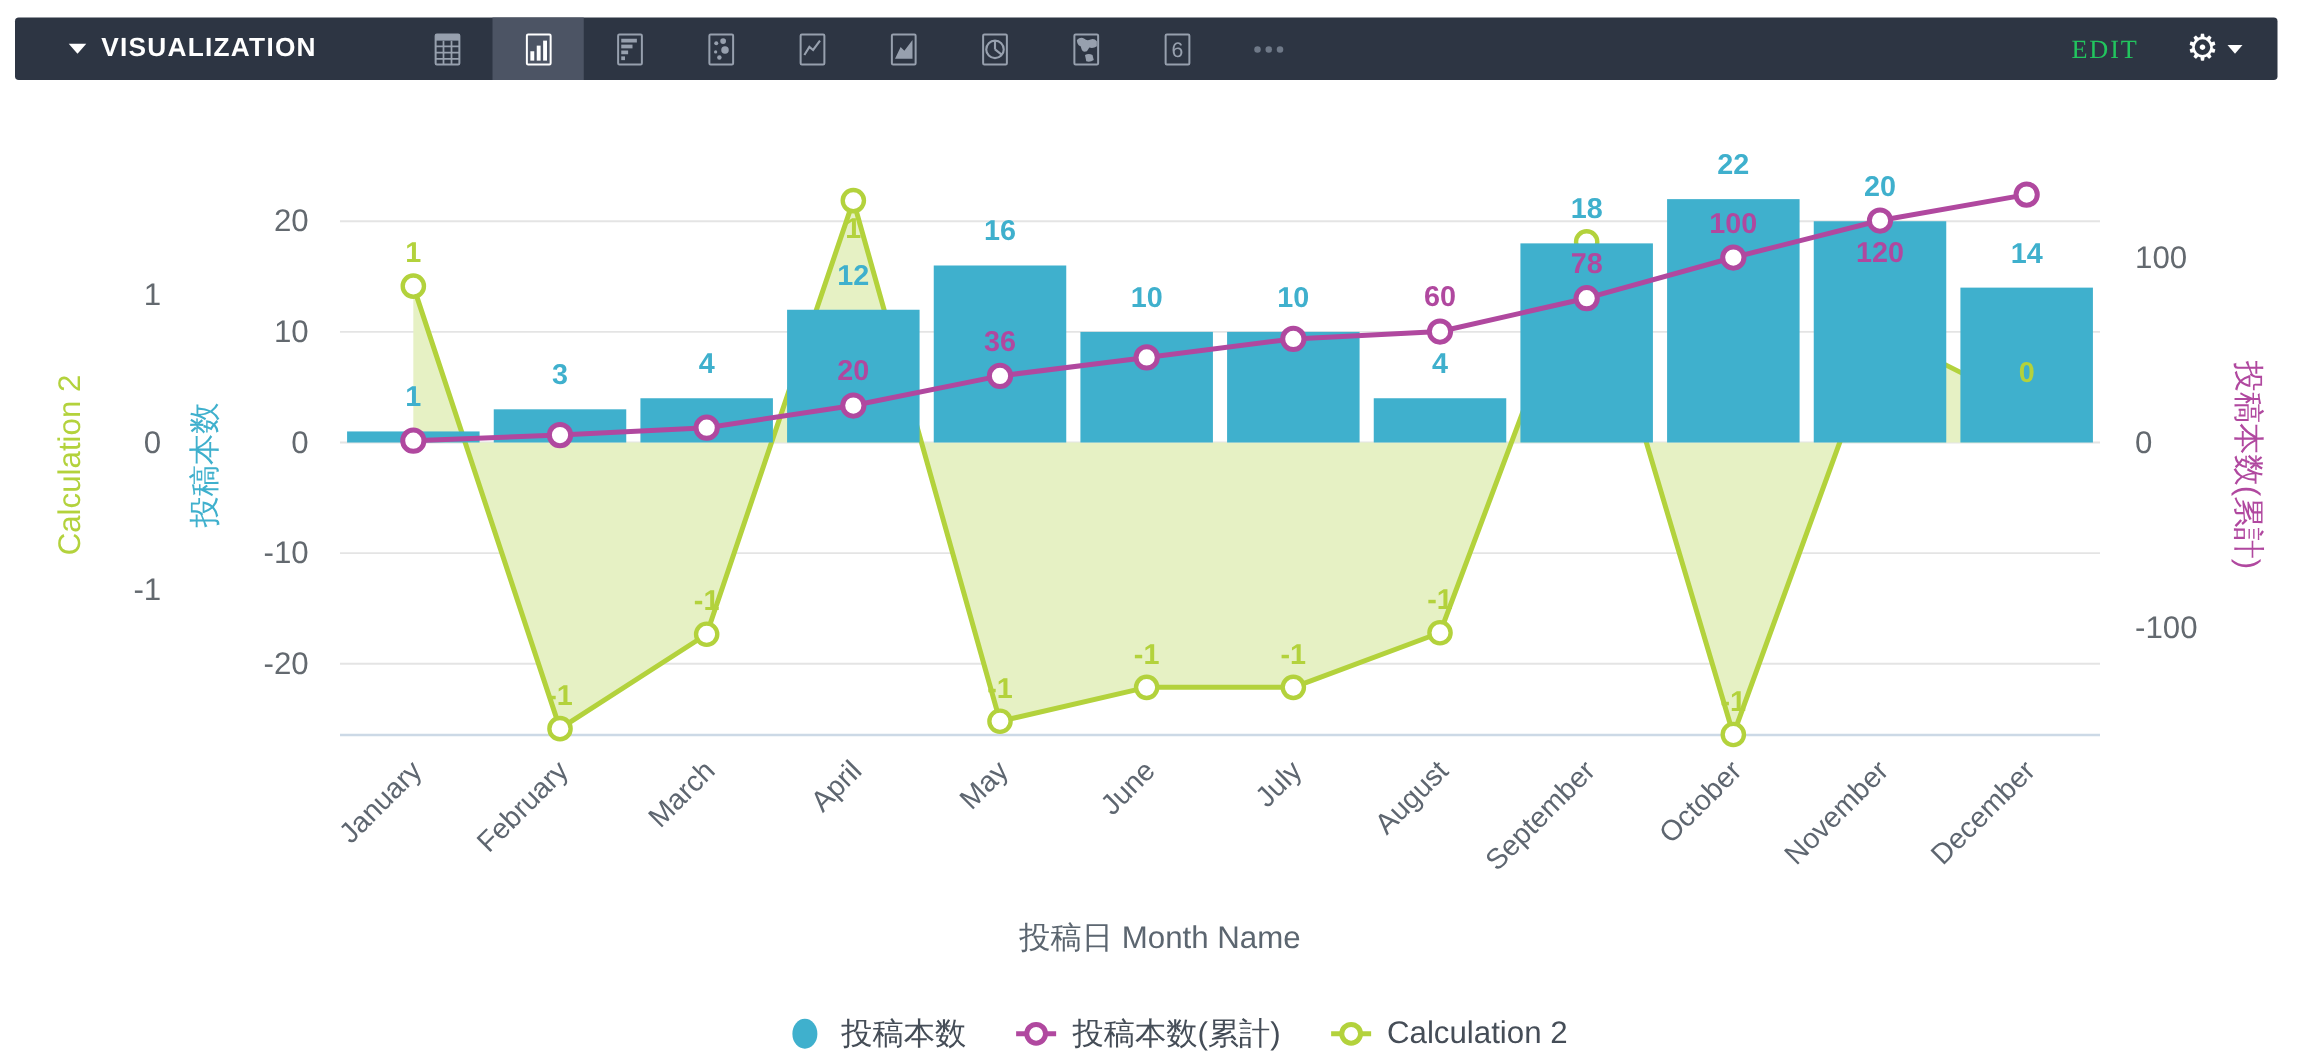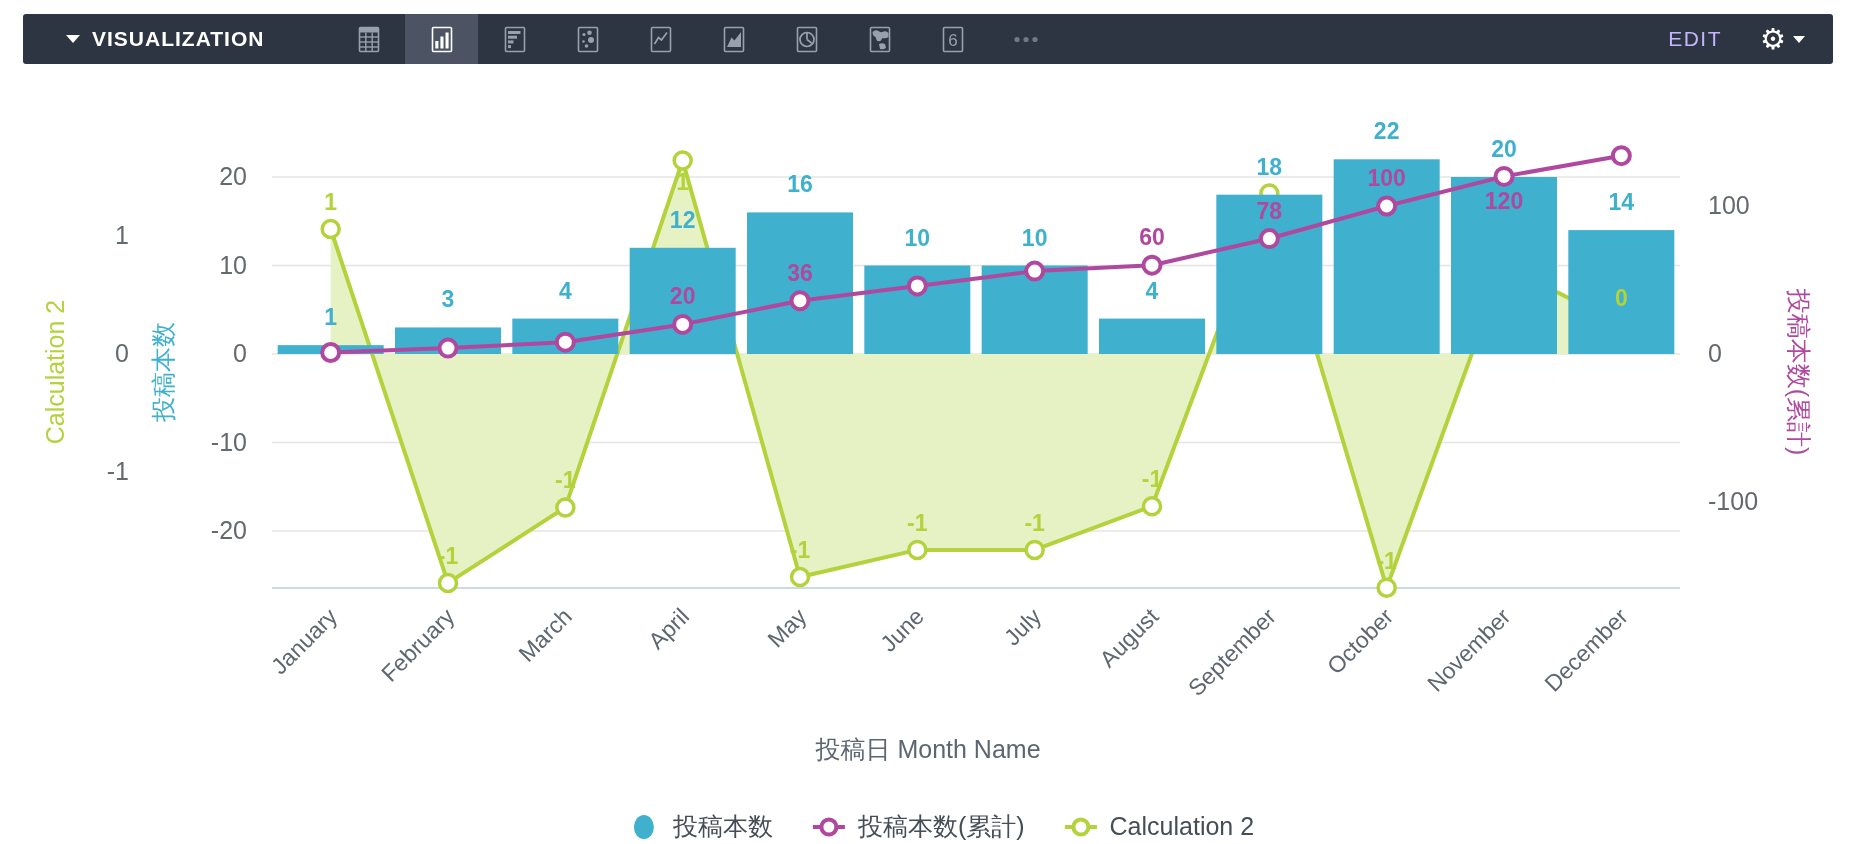--- a/index.html
+++ b/index.html
@@ -1,34 +1,34 @@
 <!DOCTYPE html>
 <html><head>
 <meta charset="utf-8">
 <style>
   html,body{margin:0;padding:0;background:#fff;}
   .stage{position:relative;width:1857px;height:844px;background:#fff;overflow:hidden;
          font-family:"Liberation Sans","DejaVu Sans",sans-serif;}
   
-  .toolbar{position:absolute;left:23px;top:14px;width:1810px;height:50px;background:#2d3543;
+  .toolbar{position:absolute;left:12px;top:14px;width:1810px;height:50px;background:#2d3543;
            border-radius:3px;display:flex;align-items:stretch;justify-content:space-between;}
   .tb-left{display:flex;align-items:stretch;}
   .viz-toggle{display:flex;align-items:center;gap:12px;background:none;border:none;cursor:pointer;
               padding:0 0 0 43px;}
   .caret-down{width:0;height:0;border-left:7px solid transparent;border-right:7px solid transparent;
               border-top:8px solid #fff;display:inline-block;}
   .caret-down.small{border-left-width:6px;border-right-width:6px;border-top-width:7px;}
   .viz-title{color:#fff;font-size:21px;font-weight:bold;letter-spacing:1px;}
   .icon-row{display:flex;align-items:stretch;margin-left:68px;}
   .icon-btn{width:73px;display:flex;align-items:center;justify-content:center;background:none;
             border:none;cursor:pointer;padding:0;}
   .icon-btn.selected{background:#4c5464;}
   .tb-right{display:flex;align-items:center;gap:26px;padding-right:22px;}
-  .edit-btn{background:none;border:none;color:#c4b5fd;font-size:21px;letter-spacing:1.5px;
-            cursor:pointer;font-family:Liberation Sans, sans-serif;}
+  .edit-btn{background:none;border:none;color:#22c55e;font-size:21px;letter-spacing:1.5px;
+            cursor:pointer;font-family:Liberation Serif, serif;}
   .gear-btn{background:none;border:none;display:flex;align-items:center;gap:7px;cursor:pointer;}
   .gear-glyph{color:#fff;font-size:29px;line-height:1;}
   
   #chart{position:absolute;left:0;top:0;}
   .xtitle{position:absolute;left:928px;top:733px;transform:translateX(-50%);
           font-size:25px;color:#5c6670;white-space:nowrap;}
   
   .legend{position:absolute;left:940px;top:810px;transform:translateX(-50%);
           display:flex;align-items:center;gap:38px;}
   .legend-item{display:flex;align-items:center;gap:11px;cursor:pointer;}

